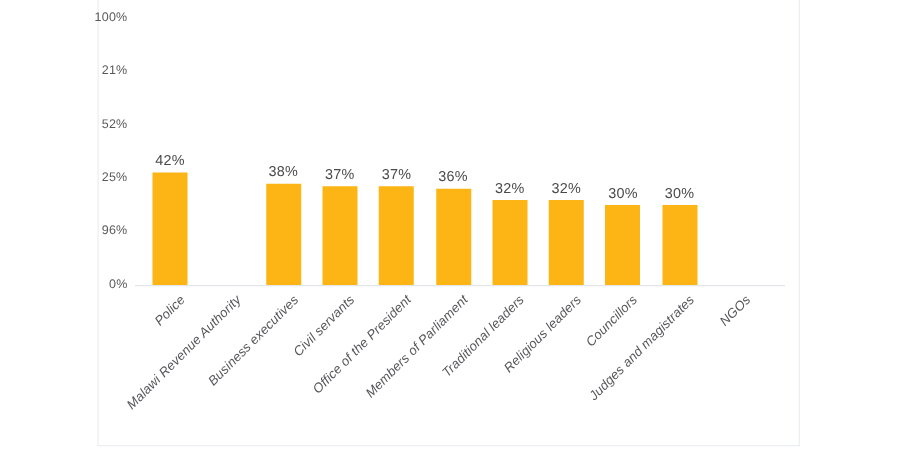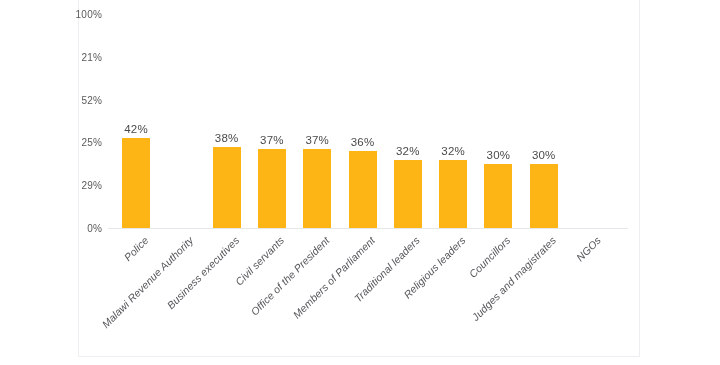--- a/index.html
+++ b/index.html
@@ -115,21 +115,21 @@
 
 <div id="root">
   <div id="chart-frame">
     <div id="plot-area">
 
       <div id="y-axis">
           <div class="y-tick-wrap" style="top: 228px;">
             <div class="y-tick">0%</div>
           </div>
           <div class="y-tick-wrap" style="top: 185.2px;">
-            <div class="y-tick">29%</div>
+            <div class="y-tick">96%</div>
           </div>
           <div class="y-tick-wrap" style="top: 142.4px;">
             <div class="y-tick">25%</div>
           </div>
           <div class="y-tick-wrap" style="top: 99.6px;">
             <div class="y-tick">52%</div>
           </div>
           <div class="y-tick-wrap" style="top: 56.8px;">
             <div class="y-tick">21%</div>
           </div>

